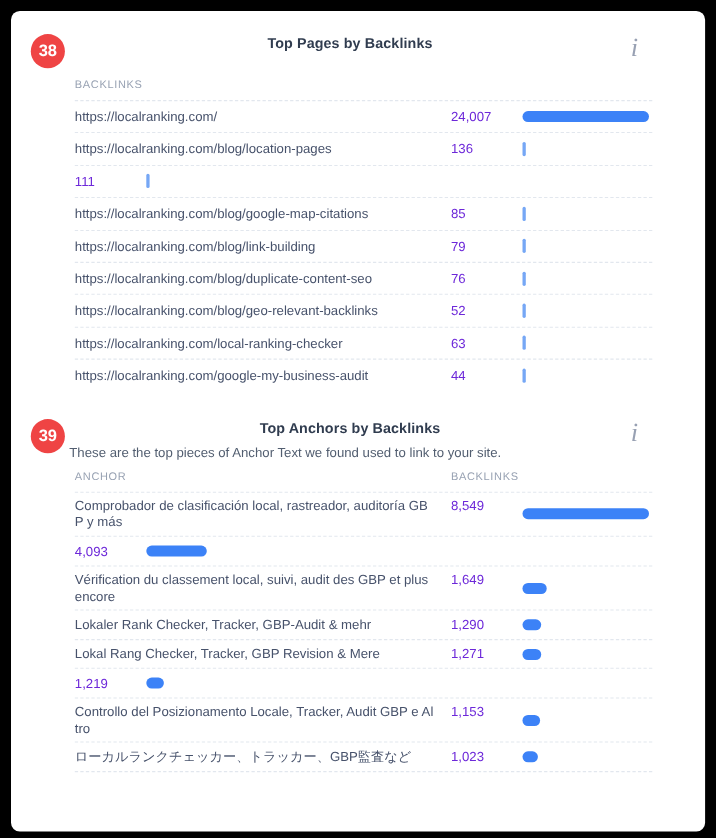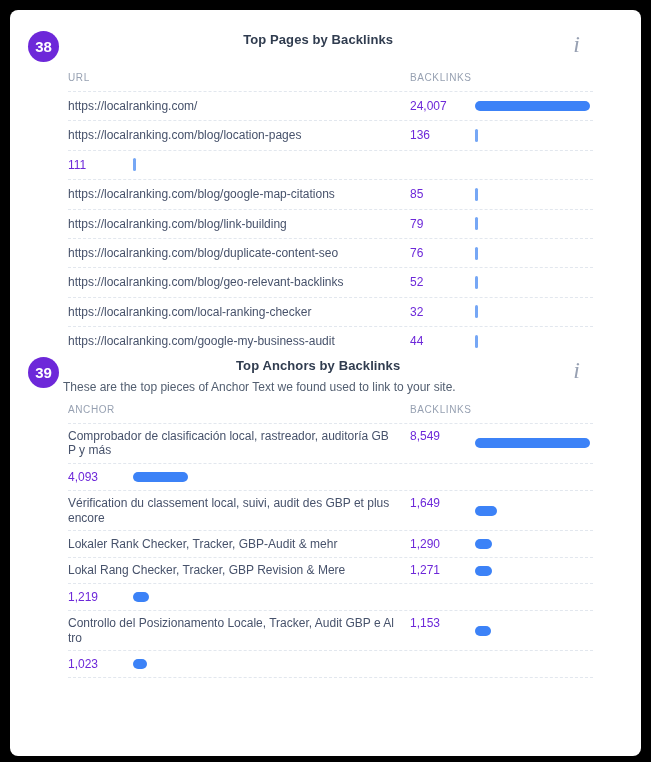--- a/index.html
+++ b/index.html
@@ -12,27 +12,27 @@
   .card {
     position: absolute;
     left: 10px; top: 10px;
     width: 631px; height: 746px;
     background: #ffffff;
     border-radius: 8px;
     overflow: hidden;
     padding: 20px 18px 10px 18px;
   }
   .section { position: relative; }
-  .sec-b { margin-top: 0; }
+  .sec-b { margin-top: 24px; }
   .sec-header { display: flex; align-items: flex-start; }
   .badge {
     flex: 0 0 31px;
     width: 31px; height: 31px;
     border-radius: 50%;
-    background: #6d28d9;
+    background: #ef4444;
     color: #ffffff;
     font-size: 15px; font-weight: 700;
     display: flex; align-items: center; justify-content: center;
     margin-top: 1px;
   }
   .head-text { margin-left: 4px; flex: 1 1 auto; min-width: 0; }
   .sec-title {
     font-size: 13px; font-weight: 700;
     color: #303C4F;
     margin-top: 2px;
@@ -124,21 +124,20 @@
   <div class="section sec-a">
     <div class="sec-header">
       <div class="badge">38</div>
       <div class="head-text">
         <div class="sec-title">Top Pages by Backlinks</div>
       </div>
       <div class="info-icon">i</div>
     </div>
     <div class="table">
       <div class="thead">
-        <div class="th th-label">URL</div>
         <div class="th th-value">BACKLINKS</div>
       </div>
       <div class="tbody">
           <div class="trow">
             <div class="tlabel">https://localranking.com/</div>
             <div class="tnum">24,007</div>
             <div class="tbar">
               <div class="bar" style="width: 115px;"></div>
             </div>
           </div>
@@ -178,21 +177,21 @@
           </div>
           <div class="trow">
             <div class="tlabel">https://localranking.com/blog/geo-relevant-backlinks</div>
             <div class="tnum">52</div>
             <div class="tbar">
               <div class="bar tick"></div>
             </div>
           </div>
           <div class="trow">
             <div class="tlabel">https://localranking.com/local-ranking-checker</div>
-            <div class="tnum">32</div>
+            <div class="tnum">63</div>
             <div class="tbar">
               <div class="bar tick"></div>
             </div>
           </div>
           <div class="trow">
             <div class="tlabel">https://localranking.com/google-my-business-audit</div>
             <div class="tnum">44</div>
             <div class="tbar">
               <div class="bar tick"></div>
             </div>
@@ -257,20 +256,21 @@
             </div>
           </div>
           <div class="trow">
             <div class="tlabel">Controllo del Posizionamento Locale, Tracker, Audit GBP e Altro</div>
             <div class="tnum">1,153</div>
             <div class="tbar">
               <div class="bar" style="width: 15.5px;"></div>
             </div>
           </div>
           <div class="trow">
+            <div class="tlabel">ローカルランクチェッカー、トラッカー、GBP監査など</div>
             <div class="tnum">1,023</div>
             <div class="tbar">
               <div class="bar" style="width: 13.8px;"></div>
             </div>
           </div>
           <div class="trow"></div>
         </div>
     </div>
   </div>
 

